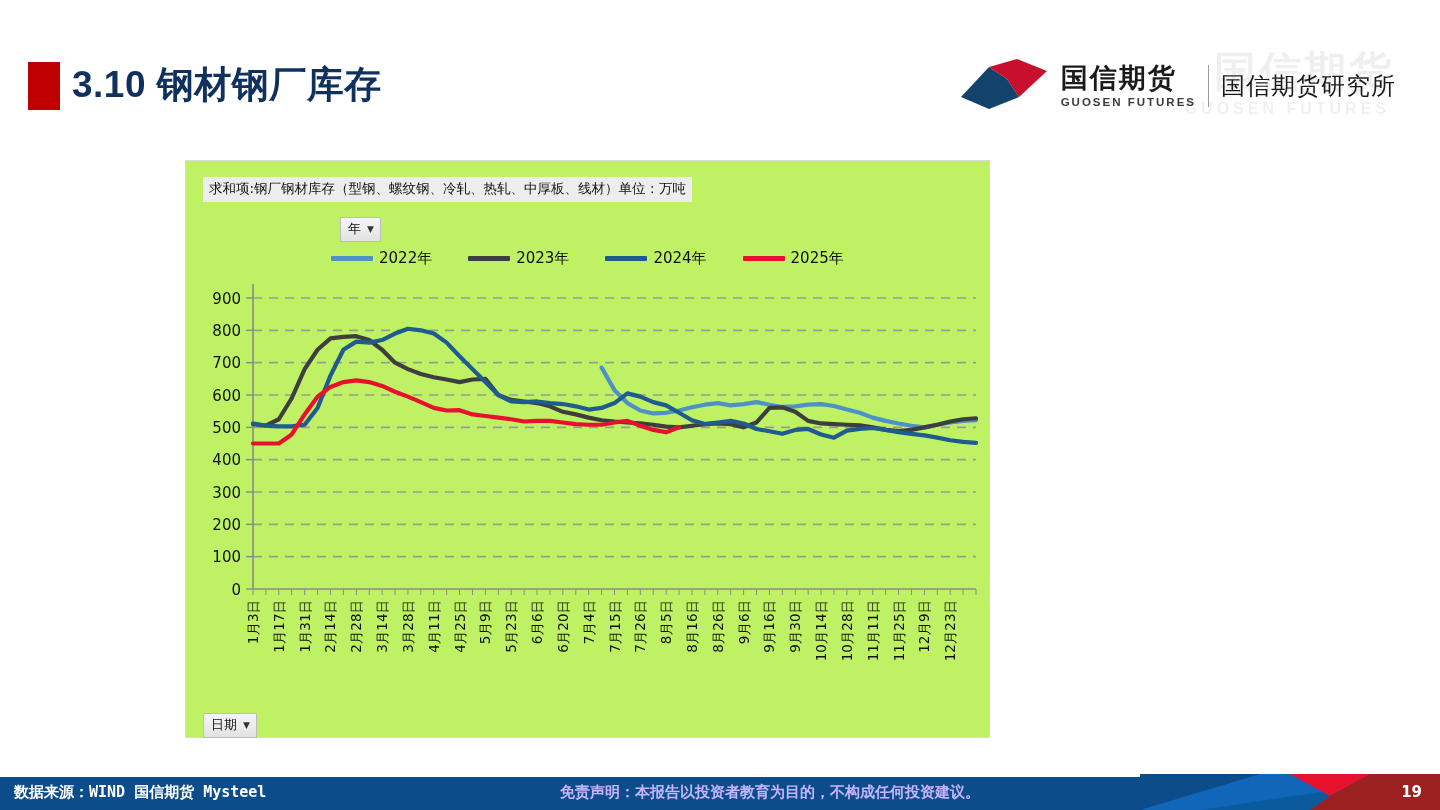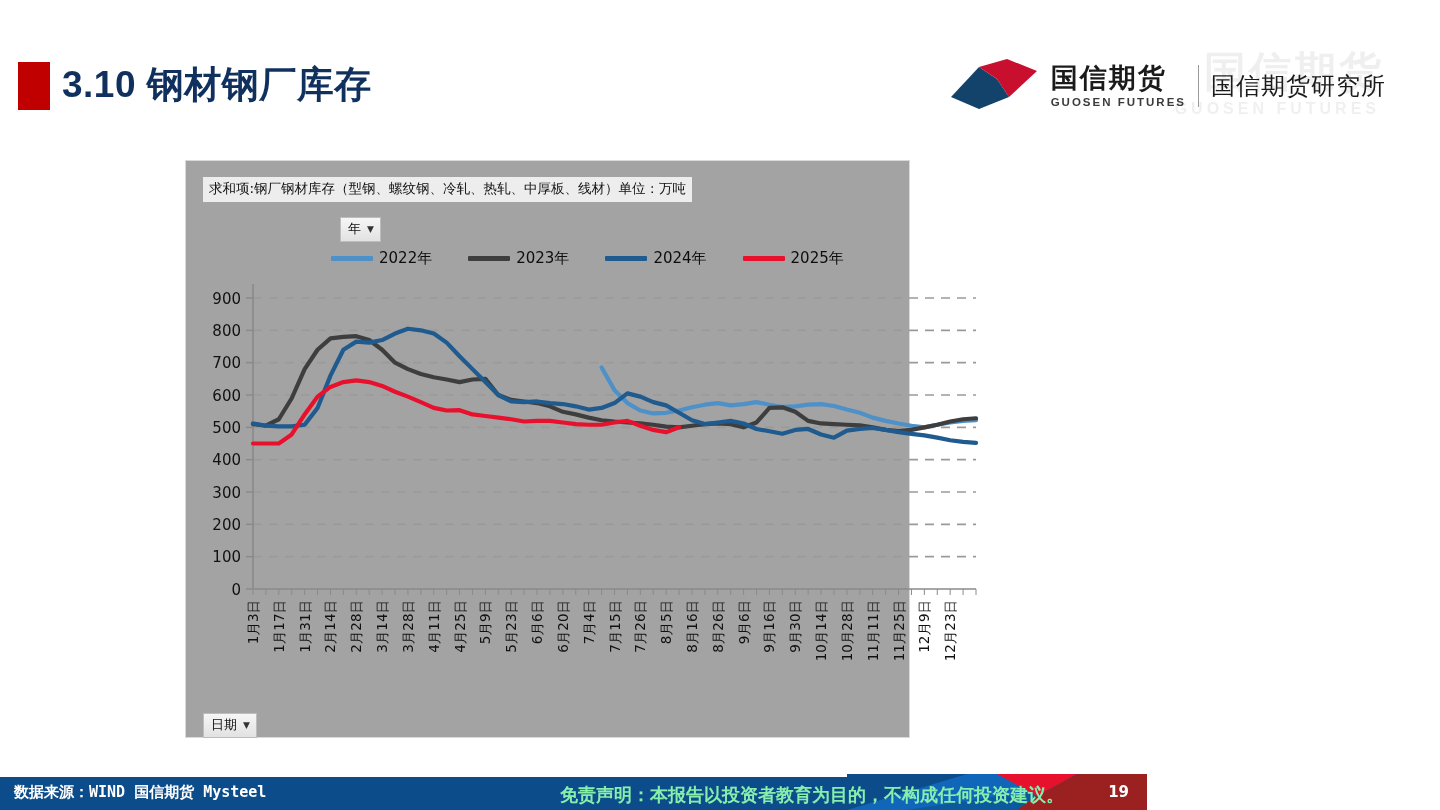--- a/index.html
+++ b/index.html
@@ -4,21 +4,21 @@
 <style>
   html,body{margin:0;padding:0;}
   body{
     width:1440px;height:810px;
     background:#ffffff;
     font-family:"Liberation Sans","DejaVu Sans",sans-serif;
     overflow:hidden;position:relative;
   }
 
   
-  #header{position:absolute;left:0;top:0;width:1404px;height:150px;}
+  #header{position:absolute;left:10px;top:0;width:1404px;height:150px;}
   #title-bar{position:absolute;left:18px;top:62px;width:32px;height:48px;background:#C00000;}
   #page-title{
     position:absolute;left:62px;top:60px;
     font-size:37px;font-weight:bold;color:#10305E;
     letter-spacing:0.5px;white-space:nowrap;
   }
 
   
   #logo-block{position:absolute;right:18px;top:52px;height:68px;display:flex;align-items:center;}
   #logo-mark{width:92px;height:58px;margin-right:10px;flex:0 0 auto;}
@@ -31,22 +31,22 @@
     position:absolute;right:20px;top:44px;opacity:0.07;pointer-events:none;
     font-size:42px;font-weight:bold;color:#333;white-space:nowrap;letter-spacing:3px;
   }
   #watermark-en{
     position:absolute;right:24px;top:100px;opacity:0.07;pointer-events:none;
     font-size:16px;font-weight:bold;color:#333;white-space:nowrap;letter-spacing:4px;
   }
 
   
   #chart-frame{
-    position:absolute;left:185px;top:160px;width:725px;height:578px;
-    border:1px solid #d9d9d9;background:#a3a3a3;box-sizing:border-box;
+    position:absolute;left:185px;top:160px;width:805px;height:578px;
+    border:1px solid #d9d9d9;background:#bef264;box-sizing:border-box;
   }
   #chart-title{
     position:absolute;left:17px;top:16px;
     background:#ededed;color:#111;font-size:13.5px;
     padding:3px 6px 4px 6px;white-space:nowrap;
     font-family:"DejaVu Sans","Liberation Sans",sans-serif;
   }
   .pivot-btn{
     position:absolute;background:linear-gradient(#f6f6f6,#e2e2e2);
     border:1px solid #bdbdbd;color:#111;font-size:13px;
@@ -68,25 +68,25 @@
   .legend-label{font-size:15px;color:#0d0d0d;white-space:nowrap;
     font-family:"DejaVu Sans","Liberation Sans",sans-serif;text-align:right;}
 
   
   #plot{position:absolute;left:0;top:120px;}
 
   .ytick-label{font-size:15px;fill:#111;font-family:"DejaVu Sans","Liberation Sans",sans-serif;}
   .xtick-label{font-size:13.5px;fill:#111;font-family:"DejaVu Sans","Liberation Sans",sans-serif;}
 
   
-  #footer{position:absolute;left:0;bottom:0;width:1147px;height:36px;background:#0C4C8A;overflow:hidden;}
+  #footer{position:absolute;left:0;bottom:0;width:1440px;height:36px;background:#0C4C8A;overflow:hidden;}
   #footer-top-rule{position:absolute;left:0;top:0;width:1440px;height:3px;background:#ffffff;}
   #footer-src{position:absolute;left:14px;top:9px;font-size:15px;font-weight:bold;color:#ffffff;
     font-family:"DejaVu Sans Mono","Liberation Mono",monospace;white-space:nowrap;}
-  #footer-disc{position:absolute;left:560px;top:9px;font-size:18px;font-weight:bold;color:#86efac;
+  #footer-disc{position:absolute;left:560px;top:9px;font-size:15px;font-weight:bold;color:#c4b5fd;
     font-family:"DejaVu Sans","Liberation Sans",sans-serif;white-space:nowrap;}
   #footer-deco{position:absolute;right:0;top:0;width:300px;height:36px;}
   #page-number{position:absolute;right:18px;top:9px;font-size:15px;font-weight:bold;color:#ffffff;
     font-family:"DejaVu Sans","Liberation Sans",sans-serif;z-index:3;}
 </style>
 </head>
 <body>
 
 <div id="header">
   <div id="title-bar"></div>

